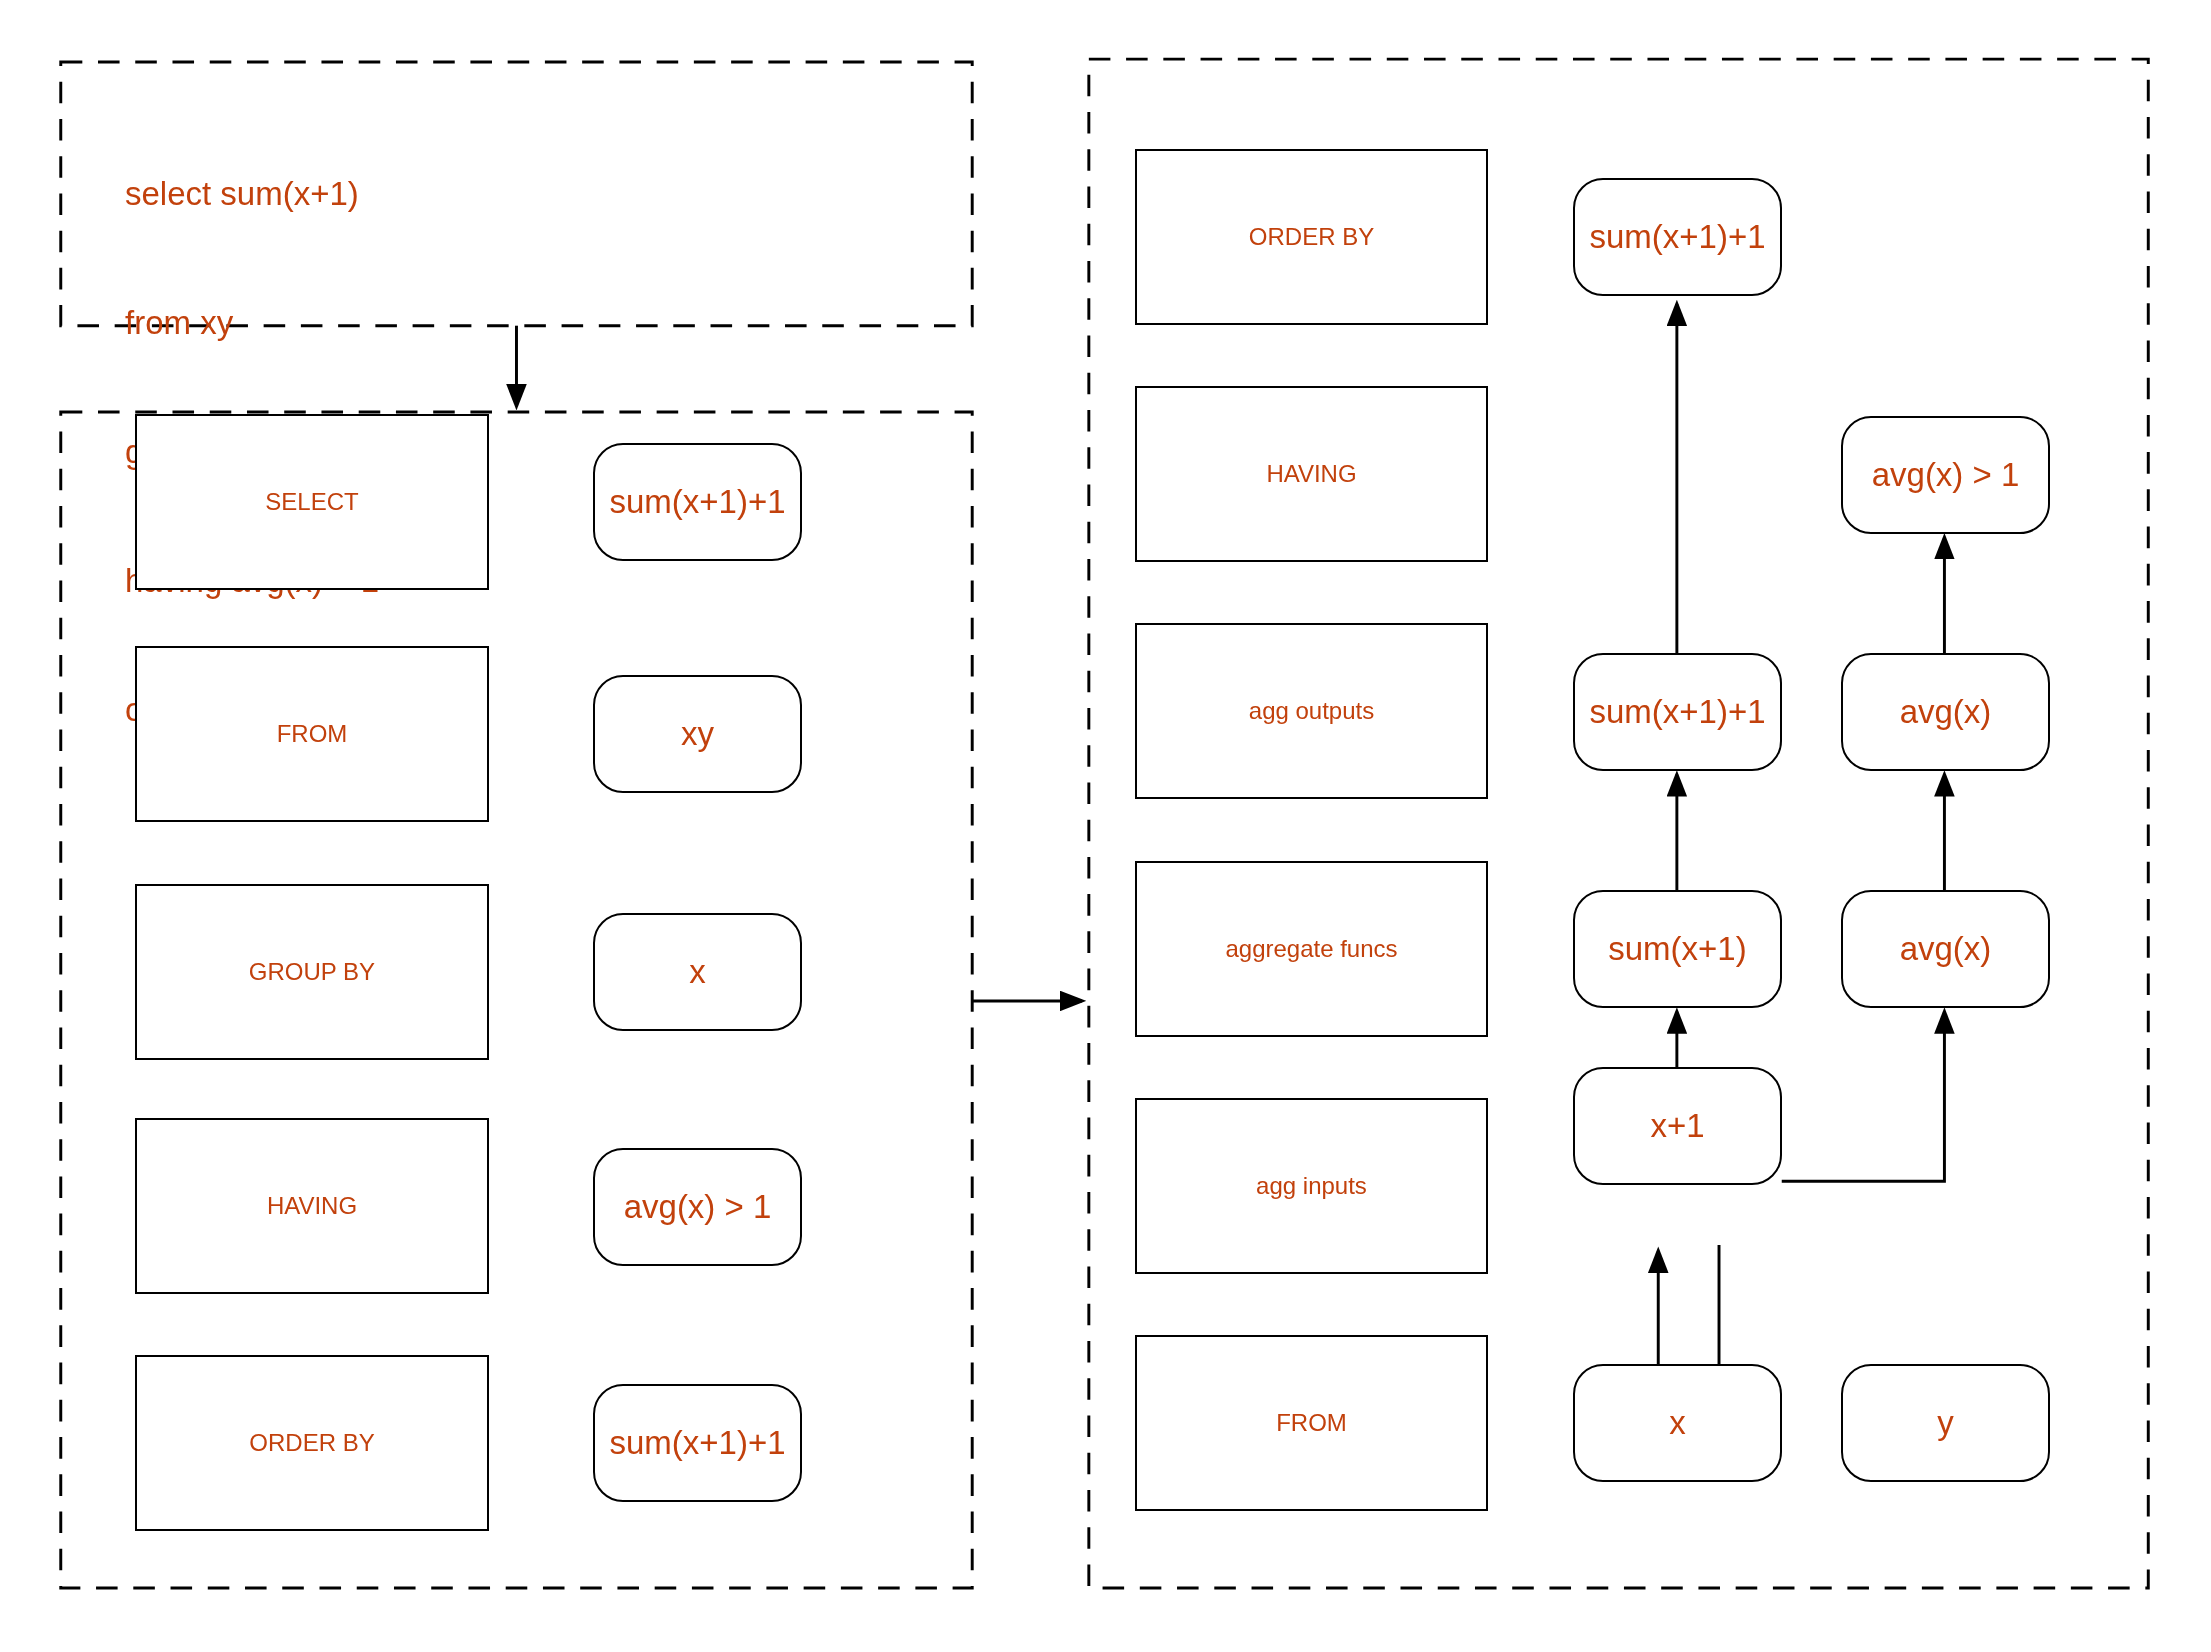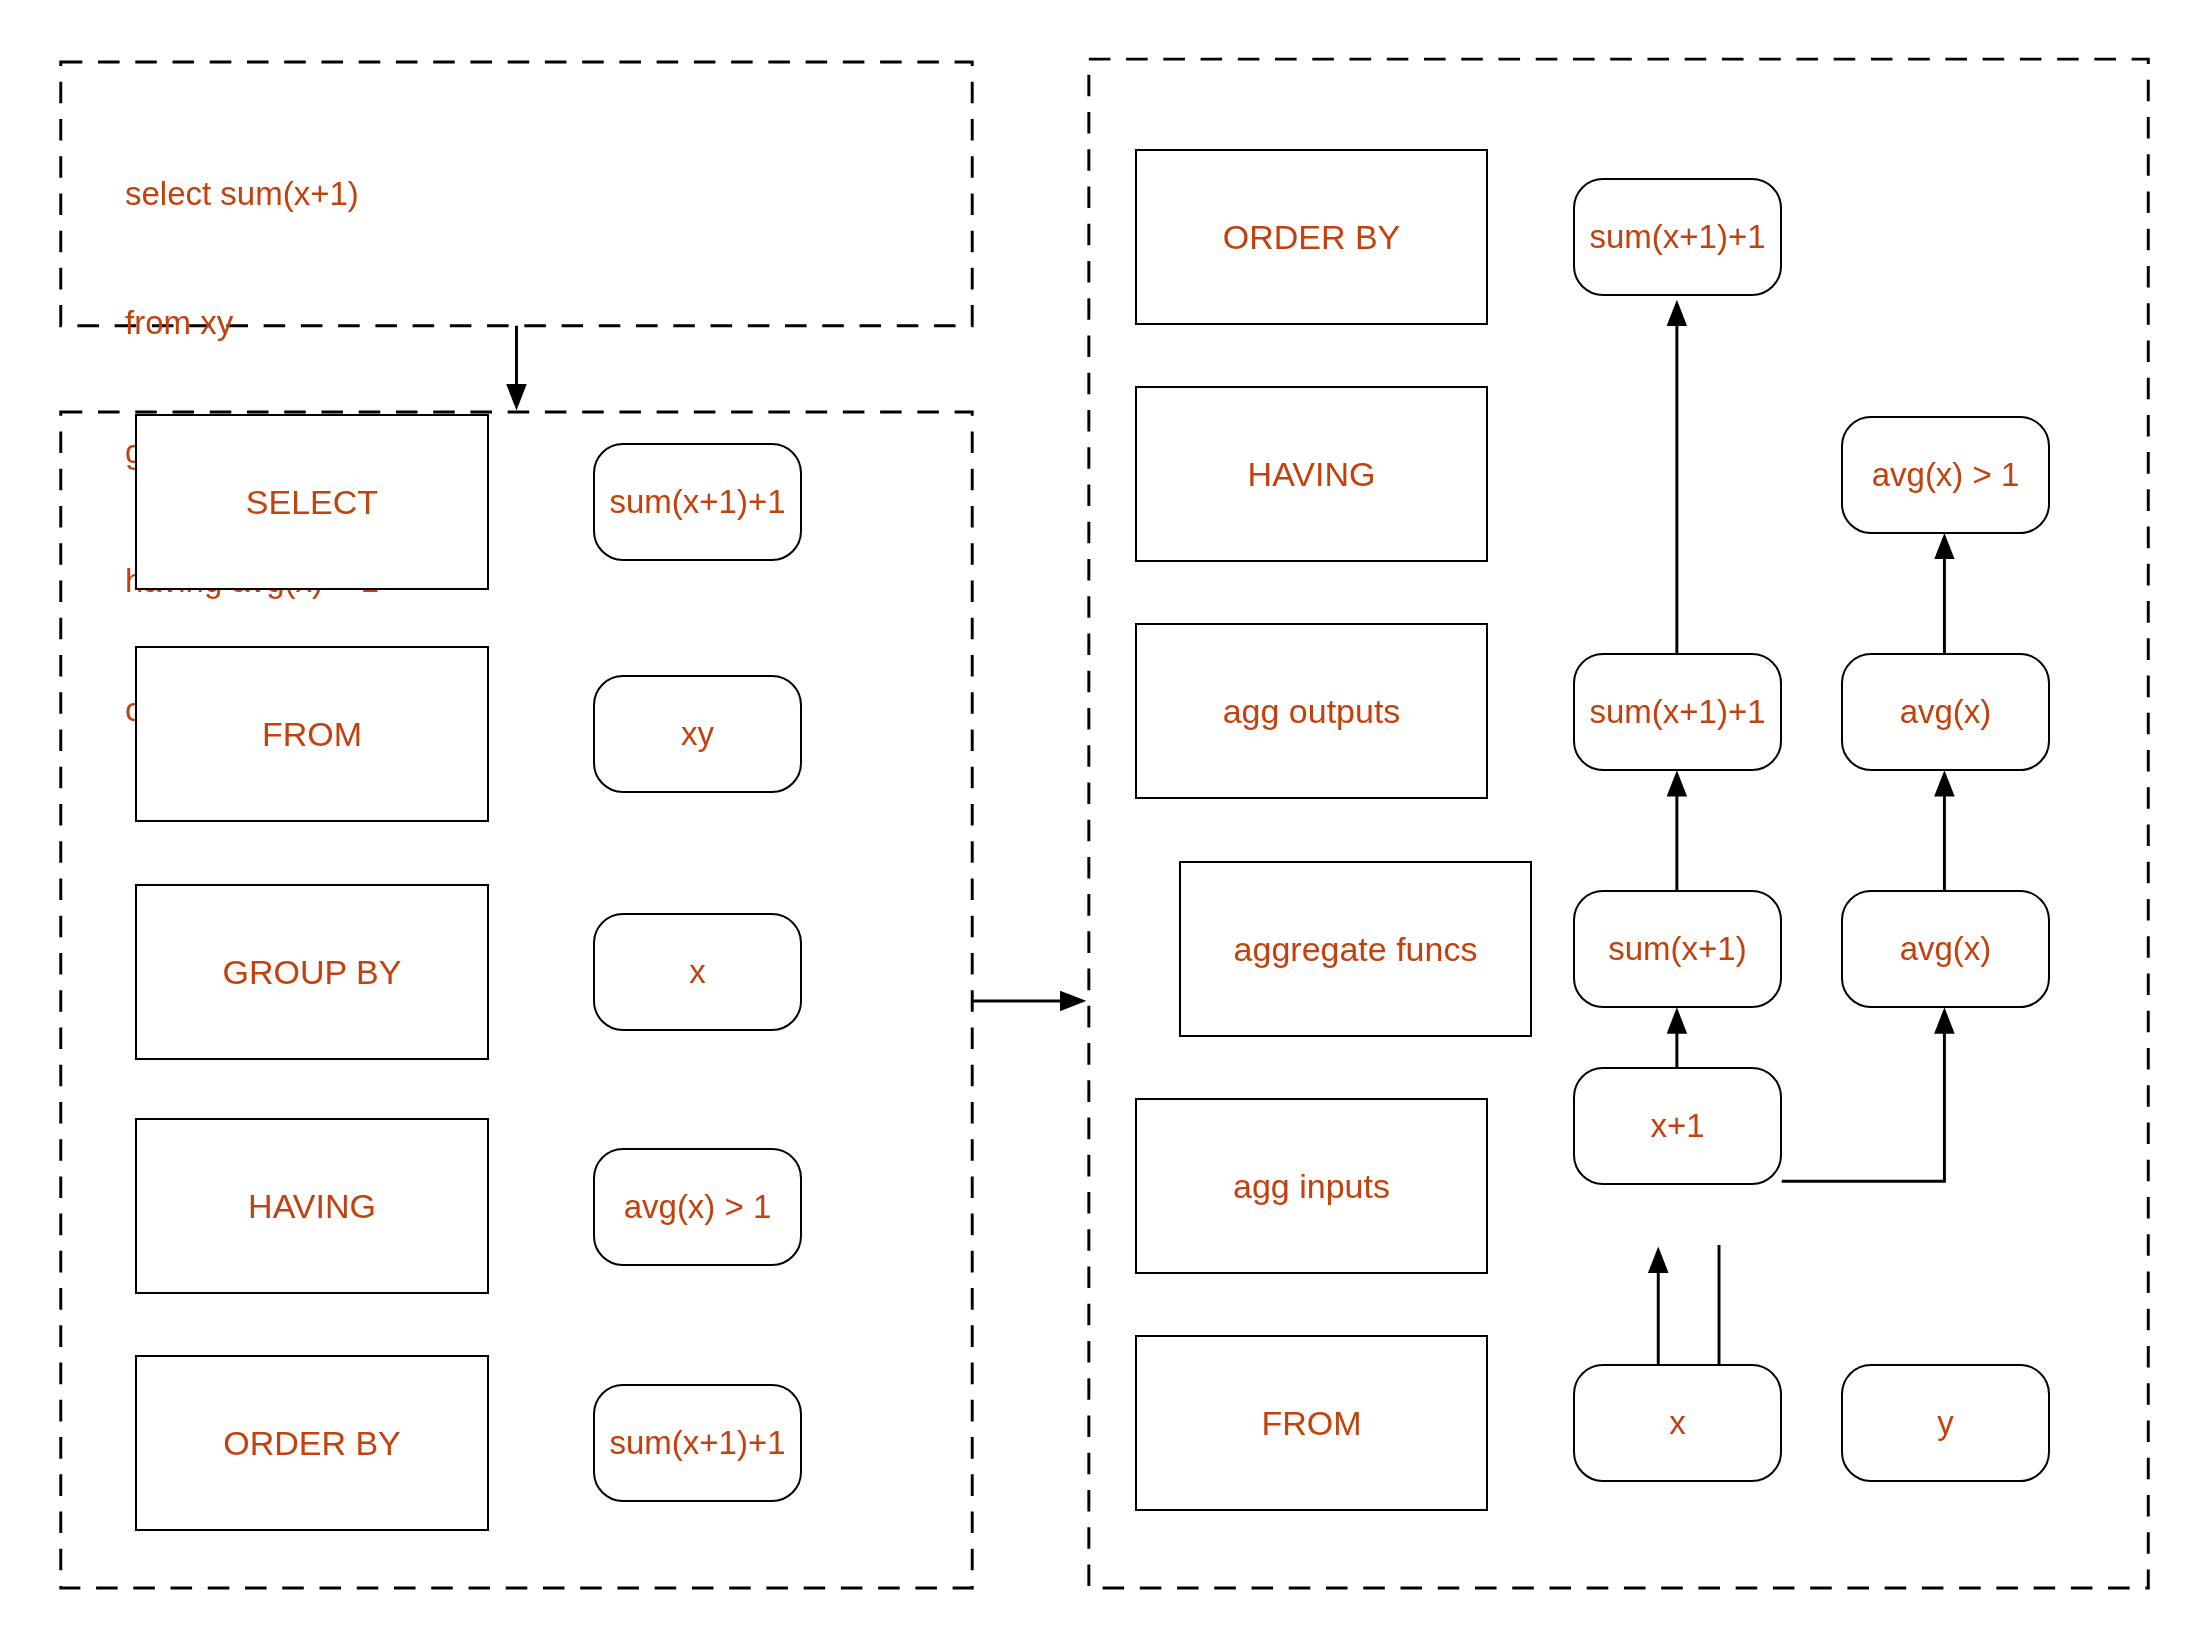--- a/index.html
+++ b/index.html
@@ -23,21 +23,21 @@
     width: 2211px;
     height: 1653px;
   }
   .stage-box {
     position: absolute;
     border: 2.9px solid #000;
     background: #fff;
     display: flex;
     align-items: center;
     justify-content: center;
-    font-size: 34px;
+    font-size: 24px;
     box-sizing: border-box;
     white-space: nowrap;
   }
   .expr-node {
     position: absolute;
     border: 2.9px solid #000;
     border-radius: 30px;
     background: #fff;
     display: flex;
     align-items: center;
@@ -67,21 +67,21 @@
   .Lnd0 { top: 443px; }
   .Lnd1 { top: 675px; }
   .Lnd2 { top: 913px; }
   .Lnd3 { top: 1148px; }
   .Lnd4 { top: 1384px; }
   
   .Rst { left: 1135px; width: 353px; height: 176px; }
   .Rst0 { top: 149px; }
   .Rst1 { top: 386px; }
   .Rst2 { top: 623px; }
-  .Rst3 { top: 861px; margin-left: 44px; }
+  .Rst3 { top: 861px; }
   .Rst4 { top: 1098px; }
   .Rst5 { top: 1335px; }
   
   .RnA { left: 1573px; width: 209px; height: 118px; }
   .RnB { left: 1841px; width: 209px; height: 118px; }
   .RnA1 { top: 178px; }
   .RnA2 { top: 653px; }
   .RnA3 { top: 890px; }
   .RnA4 { top: 1067px; }
   .RnA5 { top: 1364px; }

